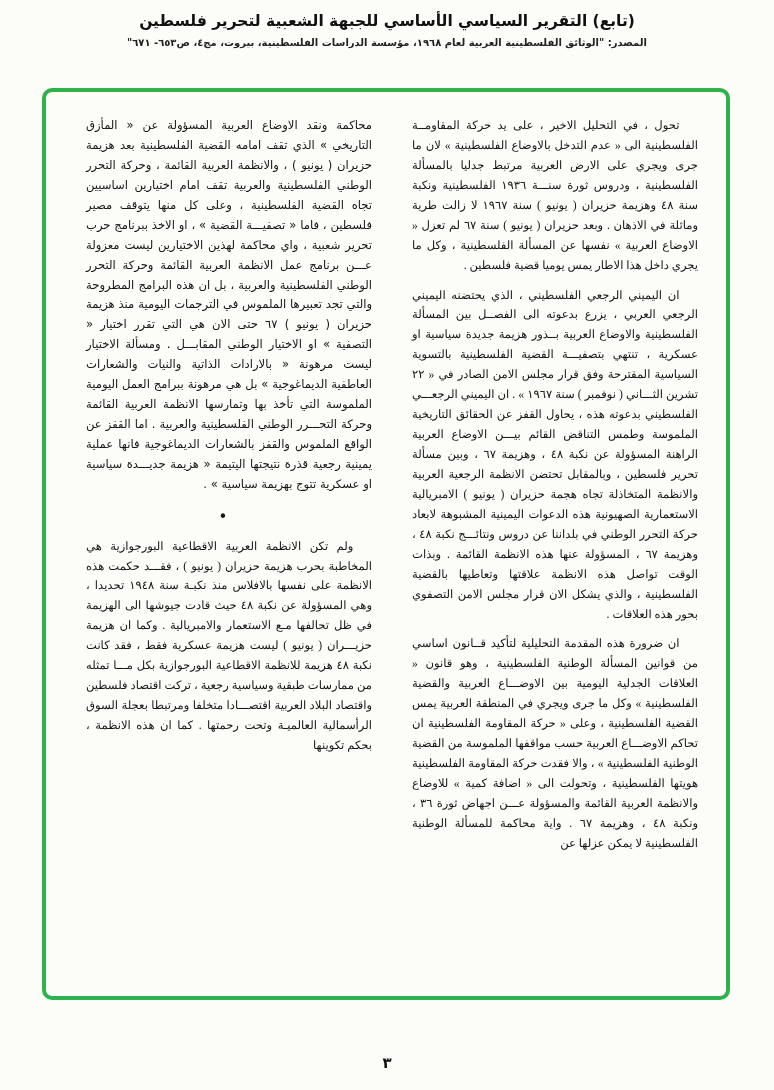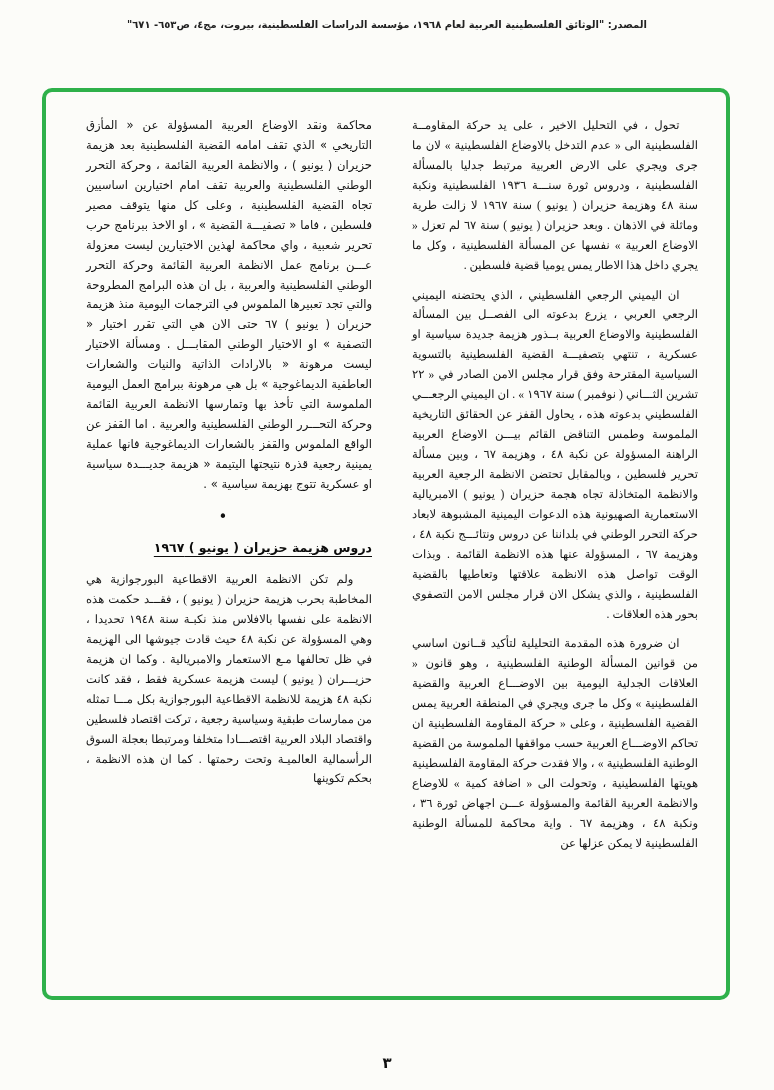--- a/index.html
+++ b/index.html
@@ -93,36 +93,36 @@
     font-weight: bold;
     color: #111;
   }
 </style>
 </head>
 <body>
 
 <div class="page">
 
   <div class="header">
+    <div class="doc-title">(تابع) التقرير السياسي الأساسي للجبهة الشعبية لتحرير فلسطين</div>
     <div class="doc-source">المصدر: "الوثائق الفلسطينية العربية لعام ١٩٦٨، مؤسسة الدراسات الفلسطينية، بيروت، مج٤، ص٦٥٣- ٦٧١"</div>
   </div>
 
   <div class="content-box" style="border-color: rgb(47, 177, 75);">
     <div class="columns">
 
       <div class="col">
         <p class="indent">تحول ، في التحليل الاخير ، على يد حركة المقاومــة الفلسطينية الى « عدم التدخل بالاوضاع الفلسطينية » لان ما جرى ويجري على الارض العربية مرتبط جدليا بالمسألة الفلسطينية ، ودروس ثورة سنـــة ١٩٣٦ الفلسطينية ونكبة سنة ٤٨ وهزيمة حزيران ( يونيو ) سنة ١٩٦٧ لا زالت طرية وماثلة في الاذهان . وبعد حزيران ( يونيو ) سنة ٦٧ لم تعزل « الاوضاع العربية » نفسها عن المسألة الفلسطينية ، وكل ما يجري داخل هذا الاطار يمس يوميا قضية فلسطين .</p>
         <p class="indent">ان اليميني الرجعي الفلسطيني ، الذي يحتضنه اليميني الرجعي العربي ، يزرع بدعوته الى الفصــل بين المسألة الفلسطينية والاوضاع العربية بــذور هزيمة جديدة سياسية او عسكرية ، تنتهي بتصفيـــة القضية الفلسطينية بالتسوية السياسية المقترحة وفق قرار مجلس الامن الصادر في « ٢٢ تشرين الثـــاني ( نوفمبر ) سنة ١٩٦٧ » . ان اليميني الرجعـــي الفلسطيني بدعوته هذه ، يحاول القفز عن الحقائق التاريخية الملموسة وطمس التناقض القائم بيـــن الاوضاع العربية الراهنة المسؤولة عن نكبة ٤٨ ، وهزيمة ٦٧ ، وبين مسألة تحرير فلسطين ، وبالمقابل تحتضن الانظمة الرجعية العربية والانظمة المتخاذلة تجاه هجمة حزيران ( يونيو ) الامبريالية الاستعمارية الصهيونية هذه الدعوات اليمينية المشبوهة لابعاد حركة التحرر الوطني في بلداننا عن دروس ونتائـــج نكبة ٤٨ ، وهزيمة ٦٧ ، المسؤولة عنها هذه الانظمة القائمة . وبذات الوقت تواصل هذه الانظمة علاقتها وتعاطيها بالقضية الفلسطينية ، والذي يشكل الان قرار مجلس الامن التصفوي بحور هذه العلاقات .</p>
         <p class="indent">ان ضرورة هذه المقدمة التحليلية لتأكيد قــانون اساسي من قوانين المسألة الوطنية الفلسطينية ، وهو قانون « العلاقات الجدلية اليومية بين الاوضـــاع العربية والقضية الفلسطينية » وكل ما جرى ويجري في المنطقة العربية يمس القضية الفلسطينية ، وعلى « حركة المقاومة الفلسطينية ان تحاكم الاوضـــاع العربية حسب مواقفها الملموسة من القضية الوطنية الفلسطينية » ، والا فقدت حركة المقاومة الفلسطينية هويتها الفلسطينية ، وتحولت الى « اضافة كمية » للاوضاع والانظمة العربية القائمة والمسؤولة عـــن اجهاض ثورة ٣٦ ، ونكبة ٤٨ ، وهزيمة ٦٧ . واية محاكمة للمسألة الوطنية الفلسطينية لا يمكن عزلها عن</p>
       </div>
 
       <div class="col">
         <p>محاكمة ونقد الاوضاع العربية المسؤولة عن « المأزق التاريخي » الذي تقف امامه القضية الفلسطينية بعد هزيمة حزيران ( يونيو ) ، والانظمة العربية القائمة ، وحركة التحرر الوطني الفلسطينية والعربية تقف امام اختيارين اساسيين تجاه القضية الفلسطينية ، وعلى كل منها يتوقف مصير فلسطين ، فاما « تصفيـــة القضية » ، او الاخذ ببرنامج حرب تحرير شعبية ، واي محاكمة لهذين الاختيارين ليست معزولة عـــن برنامج عمل الانظمة العربية القائمة وحركة التحرر الوطني الفلسطينية والعربية ، بل ان هذه البرامج المطروحة والتي تجد تعبيرها الملموس في الترجمات اليومية منذ هزيمة حزيران ( يونيو ) ٦٧ حتى الان هي التي تقرر اختيار « التصفية » او الاختيار الوطني المقابـــل . ومسألة الاختيار ليست مرهونة « بالارادات الذاتية والنيات والشعارات العاطفية الديماغوجية » بل هي مرهونة ببرامج العمل اليومية الملموسة التي تأخذ بها وتمارسها الانظمة العربية القائمة وحركة التحـــرر الوطني الفلسطينية والعربية . اما القفز عن الواقع الملموس والقفز بالشعارات الديماغوجية فانها عملية يمينية رجعية قذرة نتيجتها اليتيمة « هزيمة جديـــدة سياسية او عسكرية تتوج بهزيمة سياسية » .</p>
         <div class="bullet-sep">•</div>
-        <h2 class="section-heading">دروس هزيمة حزيران ( يونيو ) ١٩٦٧</h2>
         <p class="indent">ولم تكن الانظمة العربية الاقطاعية البورجوازية هي المخاطبة بحرب هزيمة حزيران ( يونيو ) ، فقـــد حكمت هذه الانظمة على نفسها بالافلاس منذ نكبـة سنة ١٩٤٨ تحديدا ، وهي المسؤولة عن نكبة ٤٨ حيث قادت جيوشها الى الهزيمة في ظل تحالفها مـع الاستعمار والامبريالية . وكما ان هزيمة حزيـــران ( يونيو ) ليست هزيمة عسكرية فقط ، فقد كانت نكبة ٤٨ هزيمة للانظمة الاقطاعية البورجوازية بكل مـــا تمثله من ممارسات طبقية وسياسية رجعية ، تركت اقتصاد فلسطين واقتصاد البلاد العربية اقتصـــادا متخلفا ومرتبطا بعجلة السوق الرأسمالية العالميـة وتحت رحمتها . كما ان هذه الانظمة ، بحكم تكوينها</p>
       </div>
 
     </div>
   </div>
 
   <div class="footer-pagenum">٣</div>
 
 </div>
 

